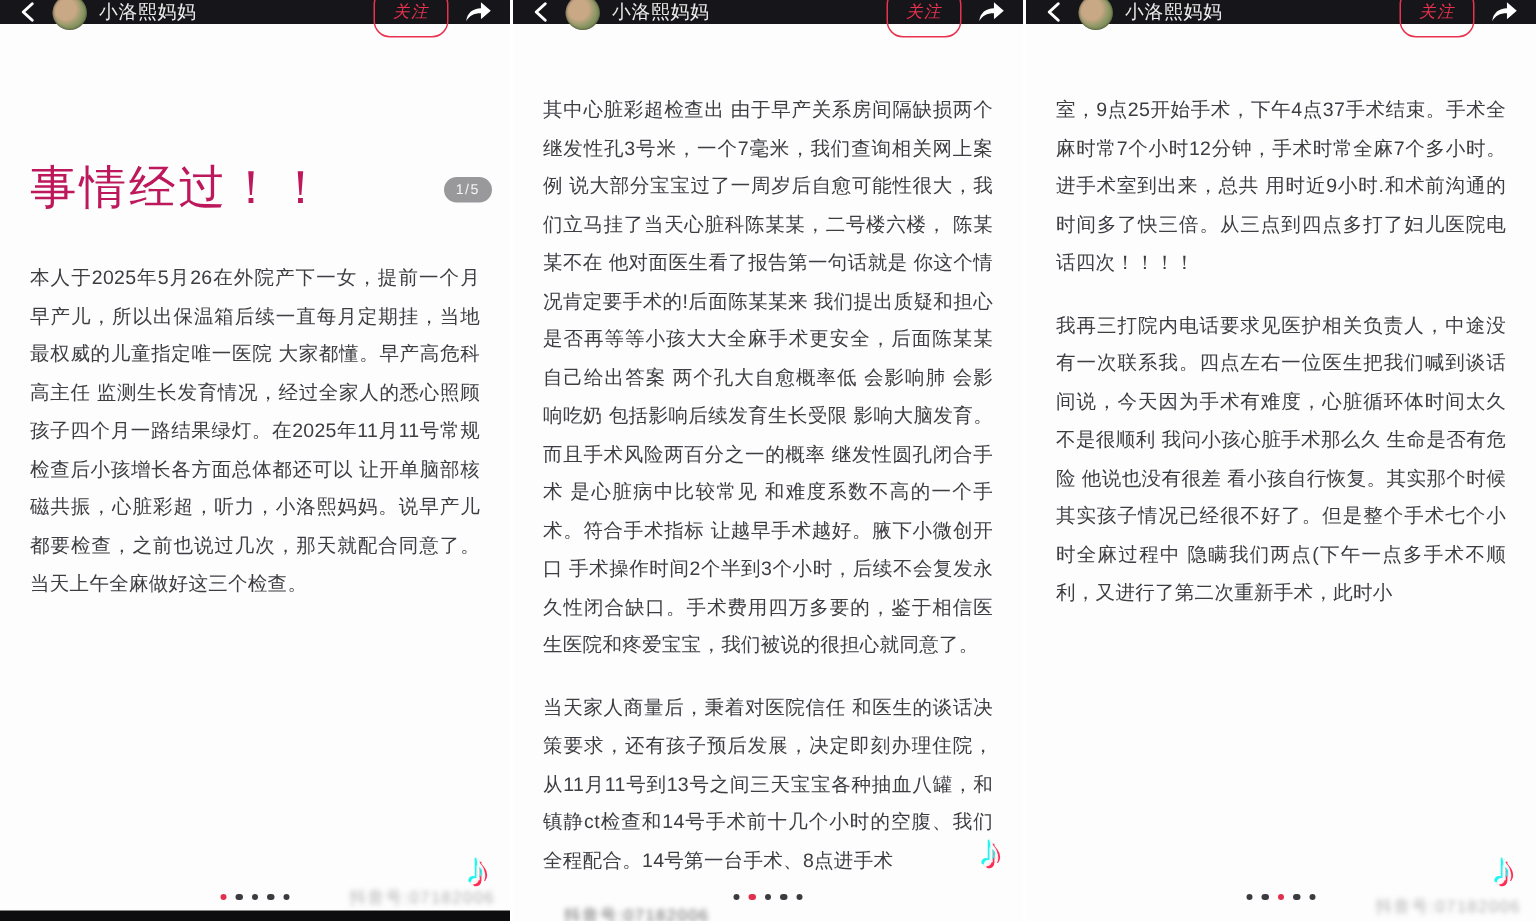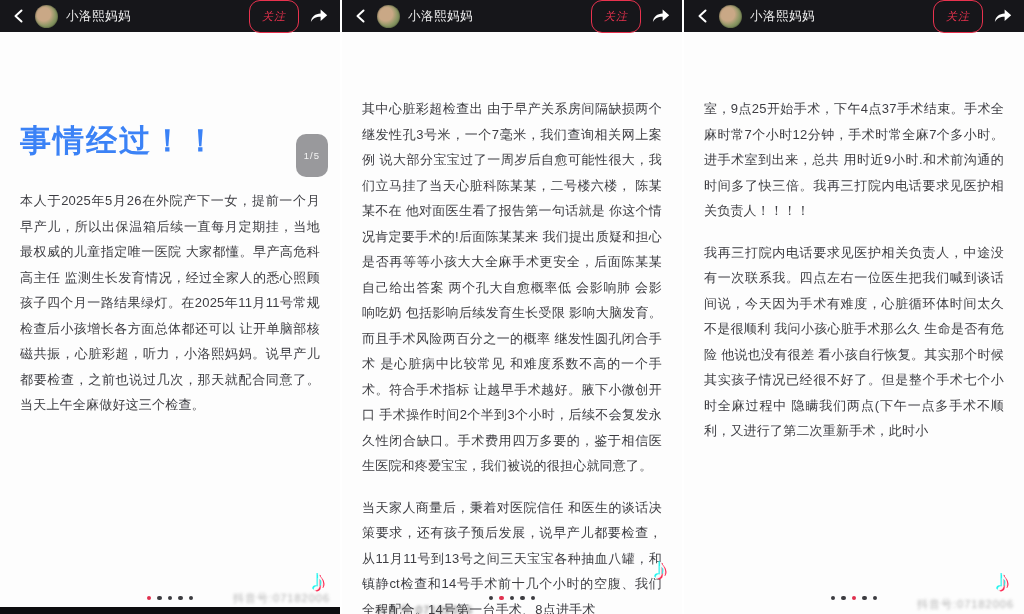--- a/index.html
+++ b/index.html
@@ -4,40 +4,40 @@
 <style>
   * { margin:0; padding:0; box-sizing:border-box; }
   html,body { width:1024px; height:614px; overflow:hidden; background:#ffffff;
               font-family:"Liberation Sans","DejaVu Sans",sans-serif; }
   .strip { display:flex; width:1024px; height:614px; background:#ffffff; }
   .panel { position:relative; width:340px; height:614px; background:#fdfdfd; overflow:hidden; flex:0 0 auto; }
   .panel + .panel { margin-left:2px; }
   .panel:last-child { width:340px; }
 
   
-  .hdr { position:relative; height:32px; background:#16161a; display:flex; align-items:center; padding:0 10px; }
+  .hdr { position:relative; height:16px; background:#16161a; display:flex; align-items:center; padding:0 10px; }
   .back { width:18px; height:18px; display:flex; align-items:center; justify-content:center; }
   .back svg { display:block; }
   .avatar { width:23px; height:23px; border-radius:50%; margin-left:7px; flex:0 0 auto;
             background: radial-gradient(circle at 38% 40%, #c9a886 0 34%, #8a9663 60%, #5f7544 100%);
             box-shadow: inset 0 0 2px rgba(0,0,0,.6); }
   .uname { color:#ececec; font-size:12.5px; margin-left:8px; font-weight:500; letter-spacing:.5px;
            flex:1 1 auto; white-space:nowrap; overflow:hidden; }
   .follow { flex:0 0 auto; border:1.5px solid #e8324e; color:#e8324e; background:transparent;
             font-size:11px; line-height:1; padding:10px 12px; border-radius:11px; letter-spacing:1px;
             font-family:inherit;font-style:italic; }
   .share { width:22px; height:20px; margin-left:9px; display:flex; align-items:center; justify-content:center; }
 
   
   .content { position:relative; height:582px; padding:0 20px; color:#3d3d42; }
   .badge { position:absolute; top:14px; right:12px; background:rgba(130,130,134,.82); color:#f4f4f4;
-           font-size:9.5px; padding:16px 8px; border-radius:10px; letter-spacing:1px; }
-  .post-title { font-size:31px; font-weight:700; color:#3b82f6; letter-spacing:2px; margin:88px 0 26px; }
+           font-size:9.5px; padding:3px 8px; border-radius:10px; letter-spacing:1px; }
+  .post-title { font-size:31px; font-weight:400; color:#be185d; letter-spacing:2px; margin:88px 0 26px; }
   .para { font-size:13px; line-height:25.5px; letter-spacing:.2px; text-align:justify; margin-bottom:16px; }
-  .pad-top { padding-top:64px; }
+  .pad-top { padding-top:44px; }
 
   
   .dots { position:absolute; left:0; right:0; bottom:14px; display:flex; justify-content:center; gap:6px; }
   .dot { width:4.5px; height:4.5px; border-radius:50%; background:#3c3c40; }
   .dot.active { background:#e0304e; }
 
   
   .tiktok { position:absolute; right:14px; bottom:14px; font-size:30px; font-weight:700;
             color:rgba(255,255,255,.92); line-height:1;
             text-shadow:-1.6px -1.2px 0 #25f4ee, 1.6px 1.2px 0 #fe2c55, 0 0 1px rgba(120,120,120,.55); }
@@ -97,21 +97,21 @@
       <span class="uname">小洛熙妈妈</span>
       <button class="follow">关注</button>
       <span class="share">
         <svg width="20" height="18" viewBox="0 0 24 22">
           <path d="M14 8 L14 3 L22 10 L14 17 L14 12 C8 12 4.5 14 2 18.5 C2.8 11.5 7.5 8.3 14 8 Z" fill="#ffffff"></path>
         </svg>
       </span>
     </div>
     <div class="content pad-top">
       <p class="para">其中心脏彩超检查出 由于早产关系房间隔缺损两个继发性孔3号米，一个7毫米，我们查询相关网上案例 说大部分宝宝过了一周岁后自愈可能性很大，我们立马挂了当天心脏科陈某某，二号楼六楼， 陈某某不在 他对面医生看了报告第一句话就是 你这个情况肯定要手术的!后面陈某某来 我们提出质疑和担心 是否再等等小孩大大全麻手术更安全，后面陈某某自己给出答案 两个孔大自愈概率低 会影响肺 会影响吃奶 包括影响后续发育生长受限 影响大脑发育。而且手术风险两百分之一的概率 继发性圆孔闭合手术 是心脏病中比较常见 和难度系数不高的一个手术。符合手术指标 让越早手术越好。腋下小微创开口 手术操作时间2个半到3个小时，后续不会复发永久性闭合缺口。手术费用四万多要的，鉴于相信医生医院和疼爱宝宝，我们被说的很担心就同意了。</p>
-      <p class="para">当天家人商量后，秉着对医院信任 和医生的谈话决策要求，还有孩子预后发展，说早产儿都要检查，从11月11号到13号之间三天宝宝各种抽血八罐，和镇静ct检查和14号手术前十几个小时的空腹、我们全程配合。14号第一台手术、8点进手术</p>
+      <p class="para">当天家人商量后，秉着对医院信任 和医生的谈话决策要求，还有孩子预后发展，决定即刻办理住院，从11月11号到13号之间三天宝宝各种抽血八罐，和镇静ct检查和14号手术前十几个小时的空腹、我们全程配合。14号第一台手术、8点进手术</p>
     </div>
     <div class="dots">
       <span class="dot"></span>
       <span class="dot active"></span>
       <span class="dot"></span>
       <span class="dot"></span>
       <span class="dot"></span>
     </div>
     <span class="tiktok" style="bottom:30px;">♪</span>
     <span class="wm wm-l">抖音号:07182006</span>
@@ -127,21 +127,21 @@
       <span class="avatar"></span>
       <span class="uname">小洛熙妈妈</span>
       <button class="follow">关注</button>
       <span class="share">
         <svg width="20" height="18" viewBox="0 0 24 22">
           <path d="M14 8 L14 3 L22 10 L14 17 L14 12 C8 12 4.5 14 2 18.5 C2.8 11.5 7.5 8.3 14 8 Z" fill="#ffffff"></path>
         </svg>
       </span>
     </div>
     <div class="content pad-top">
-      <p class="para">室，9点25开始手术，下午4点37手术结束。手术全麻时常7个小时12分钟，手术时常全麻7个多小时。进手术室到出来，总共 用时近9小时.和术前沟通的时间多了快三倍。我再三打院内电话要求见医护相关负责人！！！！</p>
+      <p class="para">室，9点25开始手术，下午4点37手术结束。手术全麻时常7个小时12分钟，手术时常全麻7个多小时。进手术室到出来，总共 用时近9小时.和术前沟通的时间多了快三倍。从三点到四点多打了妇儿医院电话四次！！！！</p>
       <p class="para">我再三打院内电话要求见医护相关负责人，中途没有一次联系我。四点左右一位医生把我们喊到谈话间说，今天因为手术有难度，心脏循环体时间太久 不是很顺利 我问小孩心脏手术那么久 生命是否有危险 他说也没有很差 看小孩自行恢复。其实那个时候其实孩子情况已经很不好了。但是整个手术七个小时全麻过程中 隐瞒我们两点(下午一点多手术不顺利，又进行了第二次重新手术，此时小</p>
     </div>
     <div class="dots">
       <span class="dot"></span>
       <span class="dot"></span>
       <span class="dot active"></span>
       <span class="dot"></span>
       <span class="dot"></span>
     </div>
     <span class="tiktok" style="bottom:18px;">♪</span>

